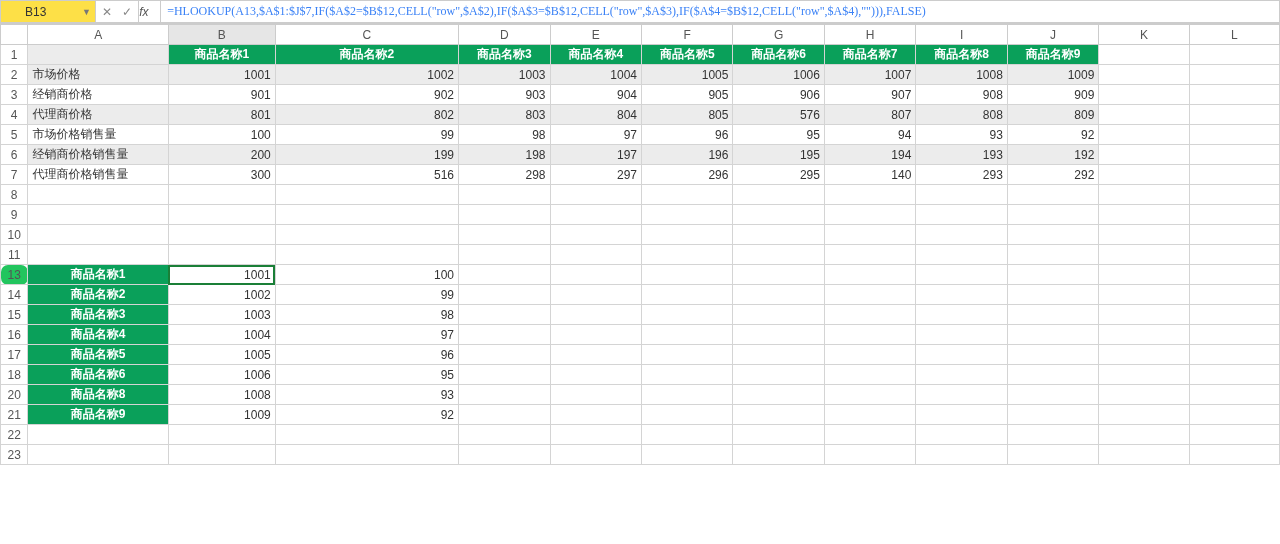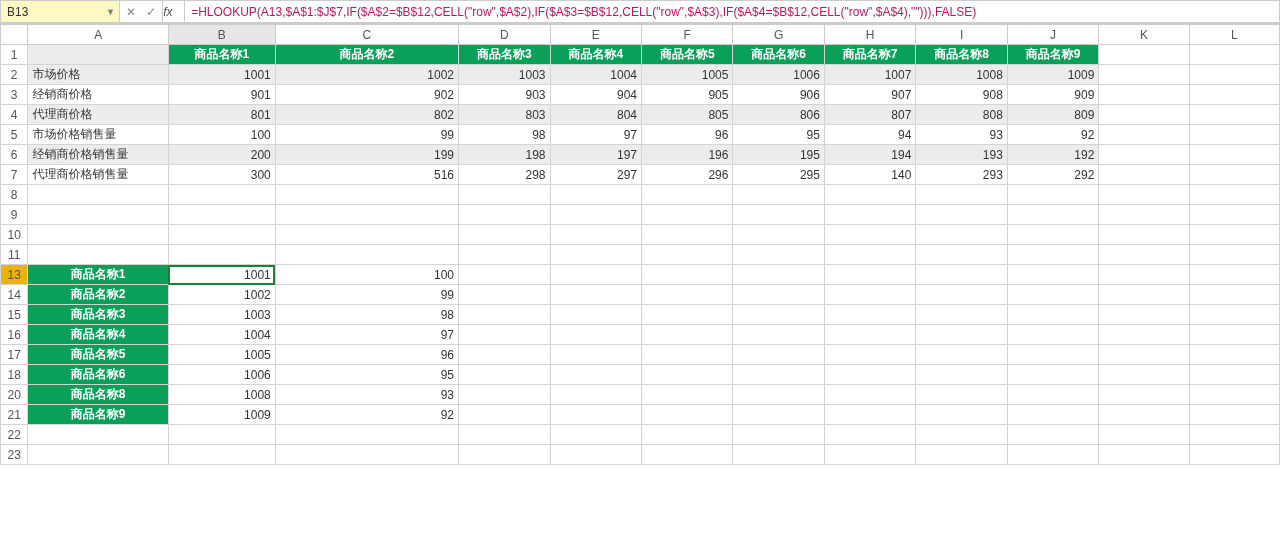--- a/index.html
+++ b/index.html
@@ -1,37 +1,37 @@
 <!DOCTYPE html>
 <html><head>
 <meta charset="utf-8">
 <style>
   * { box-sizing: border-box; margin:0; padding:0; }
   html,body { font-family: "Segoe UI", Arial, sans-serif; font-size:12px; background:#fff; color:#333; user-select:none; }
   .page { width:1280px; height:544px; position:relative; overflow:hidden; background:#fff; }
 
   
   .fbar { height:24px; border-bottom:1px solid #ccc; display:flex; align-items:stretch; background:#fff; }
-  .namebox { width:120px; border:1px solid #ccc; display:flex; align-items:center; padding:0 6px; background:#fef9c3; position:relative; }
+  .namebox { width:96px; border:1px solid #ccc; display:flex; align-items:center; padding:0 24px; background:#fde047; position:relative; }
   .namebox .dd { position:absolute; right:4px; color:#777; font-size:9px; }
   .fb-btns { display:flex; align-items:center; border:1px solid #ccc; border-left:none; padding:0 6px; gap:10px; color:#888; }
   .fb-fx { width:22px; display:flex; align-items:center; font-style:italic; color:#555; border:1px solid #ccc; border-left:none; }
-  .fb-input { flex:1; border:1px solid #ccc; border-left:none; display:flex; align-items:center; padding:0 6px; font-family:Liberation Sans, sans-serif; font-size:12px; color:#be185d; overflow:hidden; white-space:nowrap; }
+  .fb-input { flex:1; border:1px solid #ccc; border-left:none; display:flex; align-items:center; padding:0 6px; font-family:Liberation Serif, serif; font-size:12px; color:#3b82f6; overflow:hidden; white-space:nowrap; }
 
   
   .grid-wrap { position:absolute; top:24px; left:0; right:0; bottom:0; overflow:hidden; }
   table.sheet { border-collapse:collapse; table-layout:fixed; }
   table.sheet th, table.sheet td { border:1px solid #d4d4d4; height:20px; font-size:12px; }
   
   tr.colhdr th { background:#fff; color:#555; font-weight:normal; text-align:center; font-size:12px; border:1px solid #ccc; }
   tr.colhdr th.corner { background:#fff; }
   tr.colhdr th.selcol { background:#e6e6e6; }
   
   td.rowhdr { background:#fff; text-align:center; color:#555; border:1px solid #ccc; }
-  td.rowhdr.selrow { background:#eab308; }
+  td.rowhdr.selrow { background:#22c55e;border-radius:7px; }
 
   td.cell { padding:0 4px; text-align:right; background:#fff; }
   td.cell.left { text-align:left; }
   td.greenhdr { background:#0aa05a; color:#fff; font-weight:bold; text-align:center;margin-left:20px; }
   td.shade { background:#ececec; }
   td.databorder { border:1px solid #9a9a9a; }
   td.active { outline:2px solid #1a7f37; outline-offset:-2px; background:#fff; }
 
   
   col.c-row { width:28px; }
@@ -140,21 +140,21 @@
             <td class="cell"></td>
           </tr>
           <tr>
             <td class="rowhdr">4</td>
             <td class="cell left databorder shade">代理商价格</td>
             <td class="cell databorder shade">801</td>
             <td class="cell databorder shade">802</td>
             <td class="cell databorder shade">803</td>
             <td class="cell databorder shade">804</td>
             <td class="cell databorder shade">805</td>
-            <td class="cell databorder shade">806</td>
+            <td class="cell databorder shade">576</td>
             <td class="cell databorder shade">807</td>
             <td class="cell databorder shade">808</td>
             <td class="cell databorder shade">809</td>
             <td class="cell"></td>
             <td class="cell"></td>
           </tr>
           <tr>
             <td class="rowhdr">5</td>
             <td class="cell left databorder">市场价格销售量</td>
             <td class="cell databorder">100</td>

